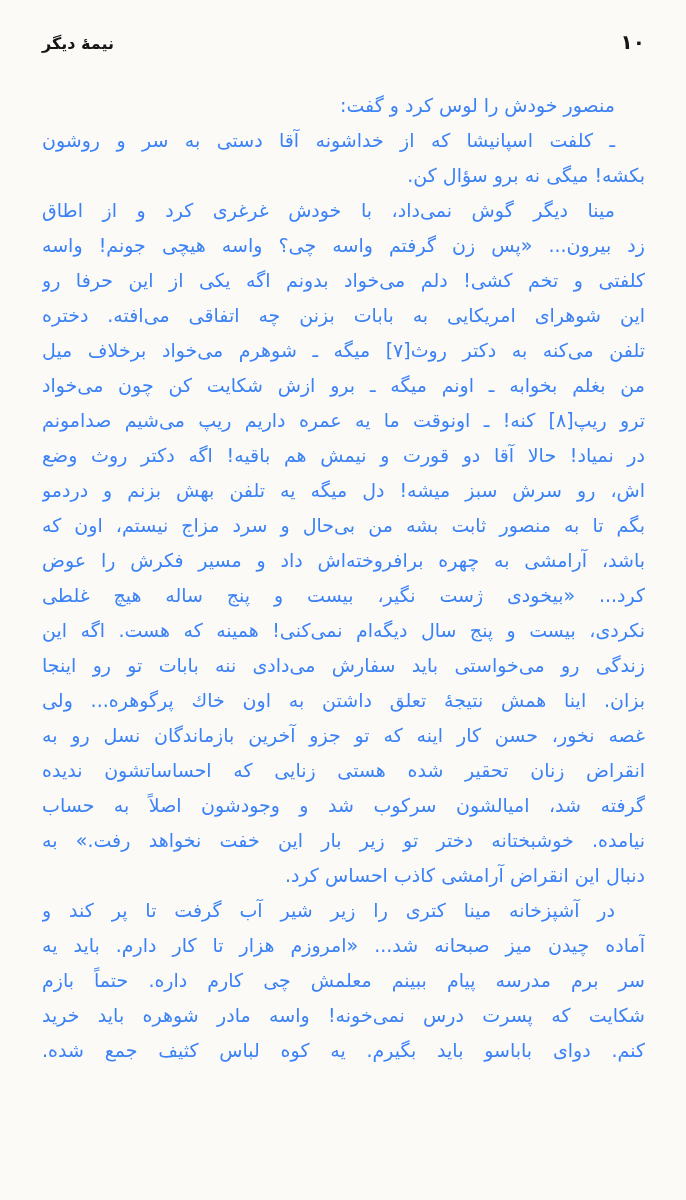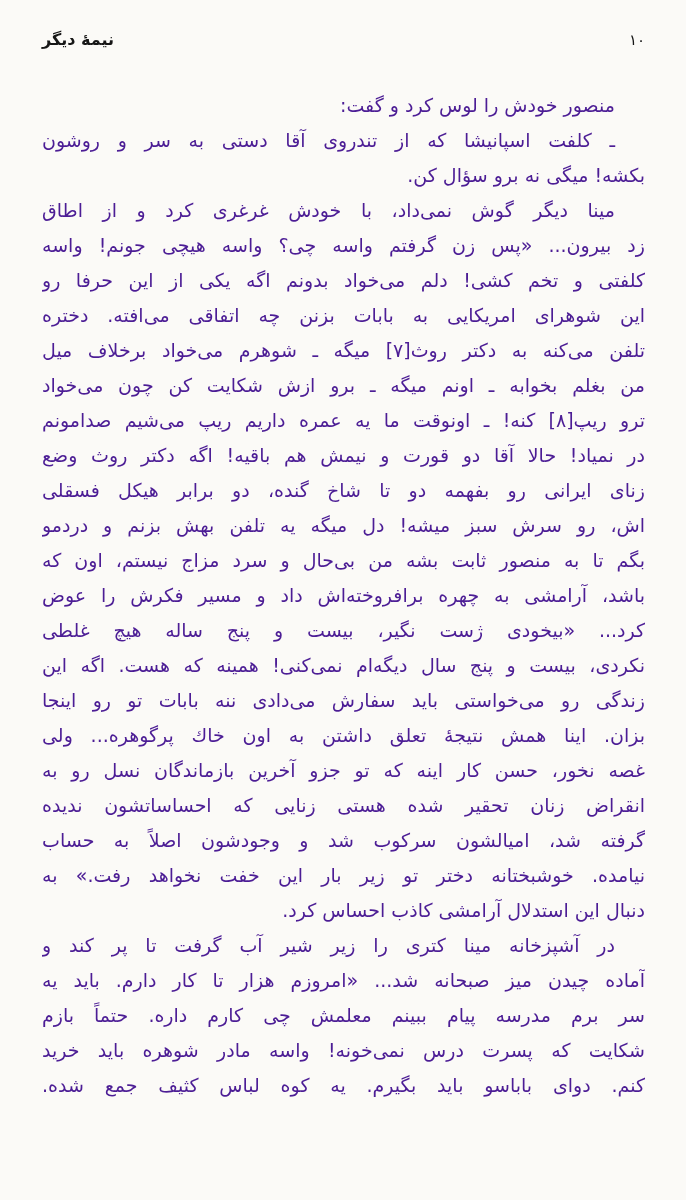--- a/index.html
+++ b/index.html
@@ -26,31 +26,31 @@
     justify-content: space-between;
     align-items: baseline;
     height: 26px;
   }
   .running-title {
     font-size: 16px;
     font-weight: bold;
     direction: rtl;
   }
   .page-number {
-    font-size: 15px;
-    font-weight: normal;
+    font-size: 20px;
+    font-weight: bold;
     direction: rtl;
     letter-spacing: 1px;
   }
   .text-body {
     margin-top: 32px;
     direction: rtl;
     font-size: 19px;
     line-height: 35px;
-    color: #4c1d95;
+    color: #3b82f6;
   }
   .line {
     height: 35px;
     overflow: hidden;
     text-align: justify;
     text-align-last: justify;
     -moz-text-align-last: justify;
   }
   .line.first {
     padding-right: 30px;
@@ -63,42 +63,41 @@
 </head>
 <body>
 
 <div class="page">
   <div class="header">
     <span class="running-title">نيمهٔ ديگر</span>
     <span class="page-number">١٠</span>
   </div>
   <div class="text-body" id="text-body">
       <div class="line first end">منصور خودش را لوس كرد و گفت:</div>
-      <div class="line first">ـ كلفت اسپانيشا كه از تندروى آقا دستى به سر و روشون</div>
+      <div class="line first">ـ كلفت اسپانيشا كه از خداشونه آقا دستى به سر و روشون</div>
       <div class="line end">بكشه! ميگى نه برو سؤال كن.</div>
       <div class="line first">مينا ديگر گوش نمى‌داد، با خودش غرغرى كرد و از اطاق</div>
       <div class="line">زد بيرون... «پس زن گرفتم واسه چى؟ واسه هيچى جونم! واسه</div>
       <div class="line">كلفتى و تخم كشى! دلم مى‌خواد بدونم اگه يكى از اين حرفا رو</div>
       <div class="line">اين شوهراى امريكايى به بابات بزنن چه اتفاقى مى‌افته. دختره</div>
       <div class="line">تلفن مى‌كنه به دكتر روث[٧] ميگه ـ شوهرم مى‌خواد برخلاف ميل</div>
       <div class="line">من بغلم بخوابه ـ اونم ميگه ـ برو ازش شكايت كن چون مى‌خواد</div>
       <div class="line">ترو ريپ[٨] كنه! ـ اونوقت ما يه عمره داريم ريپ مى‌شيم صدامونم</div>
       <div class="line">در نمياد! حالا آقا دو قورت و نيمش هم باقيه! اگه دكتر روث وضع</div>
-      <div class="line">زناى ايرانى رو بفهمه دو تا شاخ گنده، دو برابر هيكل فسقلى</div>
       <div class="line">اش، رو سرش سبز ميشه! دل ميگه يه تلفن بهش بزنم و دردمو</div>
       <div class="line">بگم تا به منصور ثابت بشه من بى‌حال و سرد مزاج نيستم، اون كه</div>
       <div class="line">باشد، آرامشى به چهره برافروخته‌اش داد و مسير فكرش را عوض</div>
       <div class="line">كرد... «بيخودى ژست نگير، بيست و پنج ساله هيچ غلطى</div>
       <div class="line">نكردى، بيست و پنج سال ديگه‌ام نمى‌كنى! همينه كه هست. اگه اين</div>
       <div class="line">زندگى رو مى‌خواستى بايد سفارش مى‌دادى ننه بابات تو رو اينجا</div>
       <div class="line">بزان. اينا همش نتيجهٔ تعلق داشتن به اون خاك پرگوهره... ولى</div>
       <div class="line">غصه نخور، حسن كار اينه كه تو جزو آخرين بازماندگان نسل رو به</div>
       <div class="line">انقراض زنان تحقير شده هستى زنايى كه احساساتشون نديده</div>
       <div class="line">گرفته شد، اميالشون سركوب شد و وجودشون اصلاً به حساب</div>
       <div class="line">نيامده. خوشبختانه دختر تو زير بار اين خفت نخواهد رفت.» به</div>
-      <div class="line end">دنبال اين استدلال آرامشى كاذب احساس كرد.</div>
+      <div class="line end">دنبال اين انقراض آرامشى كاذب احساس كرد.</div>
       <div class="line first">در آشپزخانه مينا كترى را زير شير آب گرفت تا پر كند و</div>
       <div class="line">آماده چيدن ميز صبحانه شد... «امروزم هزار تا كار دارم. بايد يه</div>
       <div class="line">سر برم مدرسه پيام ببينم معلمش چى كارم داره. حتماً بازم</div>
       <div class="line">شكايت كه پسرت درس نمى‌خونه! واسه مادر شوهره بايد خريد</div>
       <div class="line">كنم. دواى باباسو بايد بگيرم. يه كوه لباس كثيف جمع شده.</div>
     </div>
 </div>
 
 </body></html>

